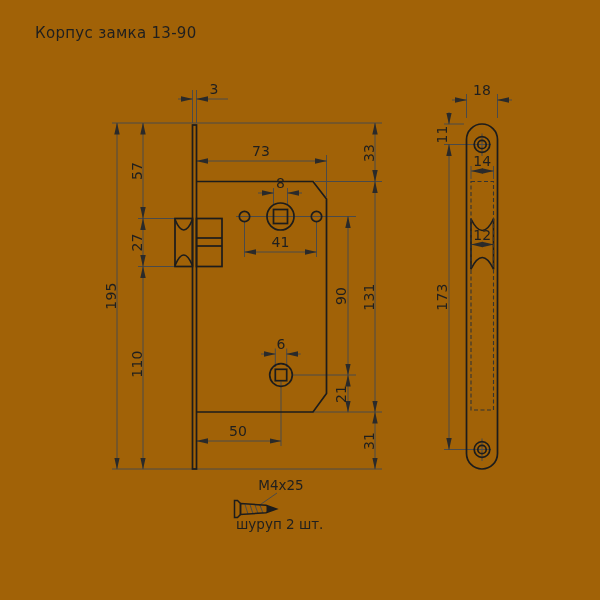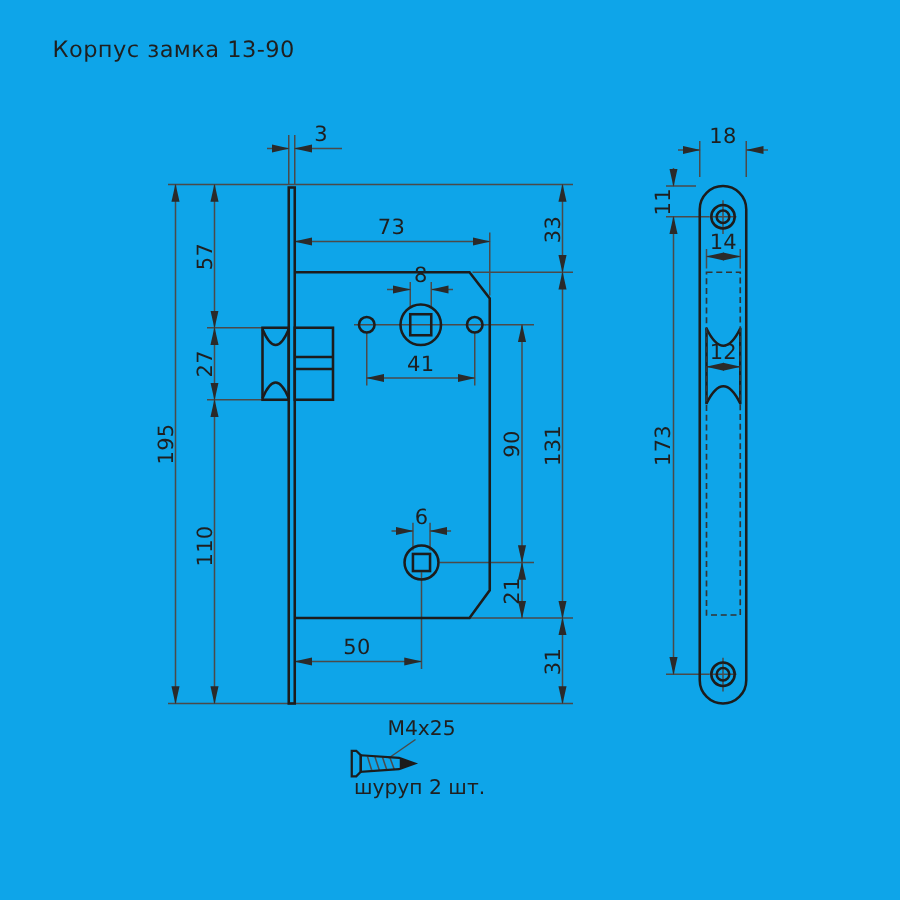--- a/index.html
+++ b/index.html
@@ -1,16 +1,16 @@
 <!DOCTYPE html>
 <html><head>
 <meta charset="utf-8">
 <style>
   html,body{margin:0;padding:0;background:#ffffff;}
-  .canvas{position:relative;width:600px;height:600px;background:#0ea5e9;overflow:hidden;}
+  .canvas{position:relative;width:600px;height:600px;background:#a16207;overflow:hidden;}
   svg{position:absolute;left:0;top:0;}
   .dim-text{font-family:"DejaVu Sans","Liberation Sans",sans-serif;font-size:14px;fill:#1f1f1f;letter-spacing:0.2px;}
   .title-text{font-family:"DejaVu Sans","Liberation Sans",sans-serif;font-size:15px;fill:#1f1f1f;letter-spacing:0.3px;}
   .note-text{font-family:"DejaVu Sans","Liberation Sans",sans-serif;font-size:13.5px;fill:#1f1f1f;}
 </style>
 </head>
 <body>
 
 <div class="canvas">
 <svg width="600" height="600" viewBox="0 0 600 600">

